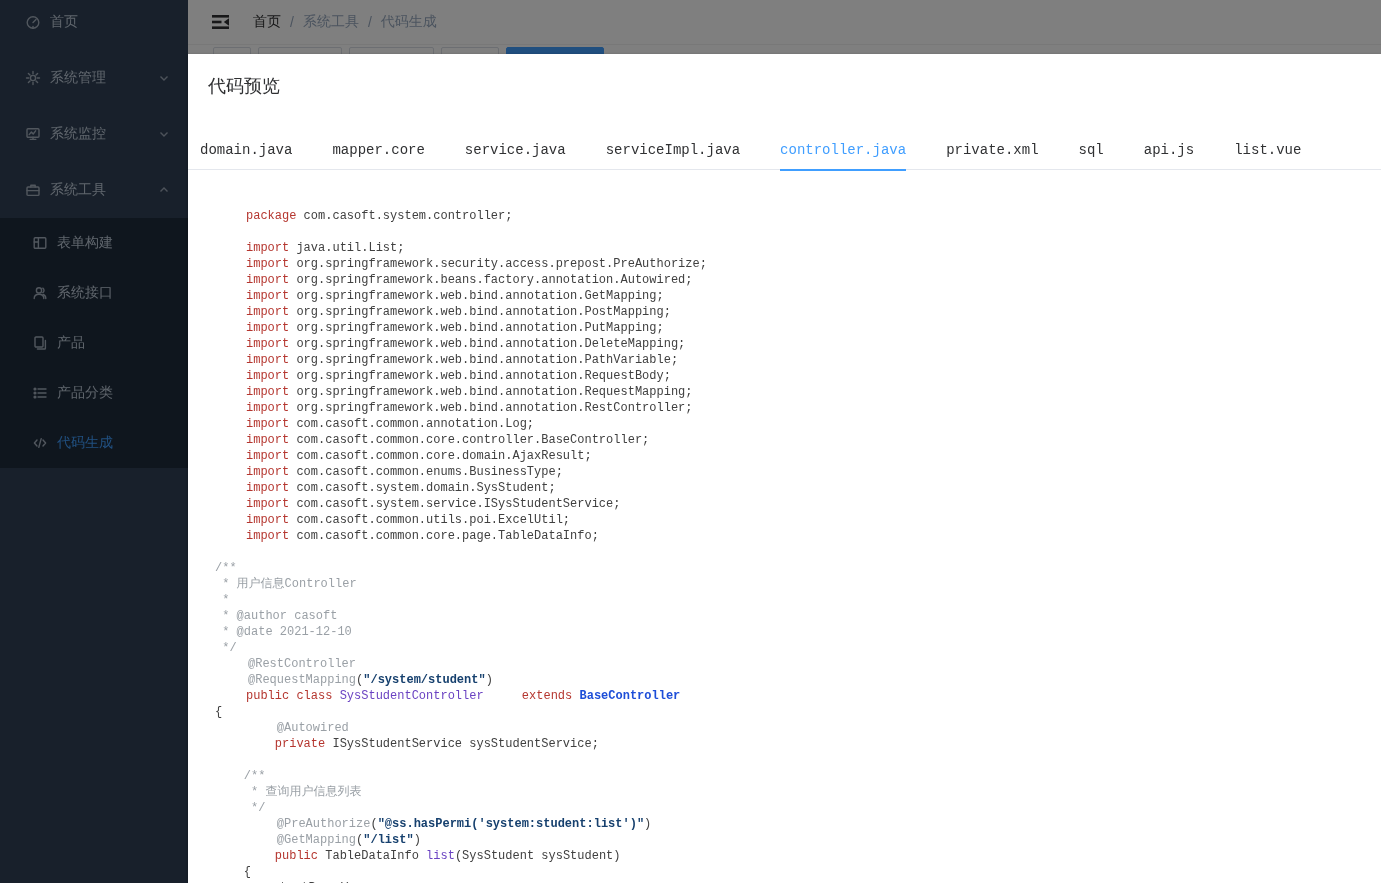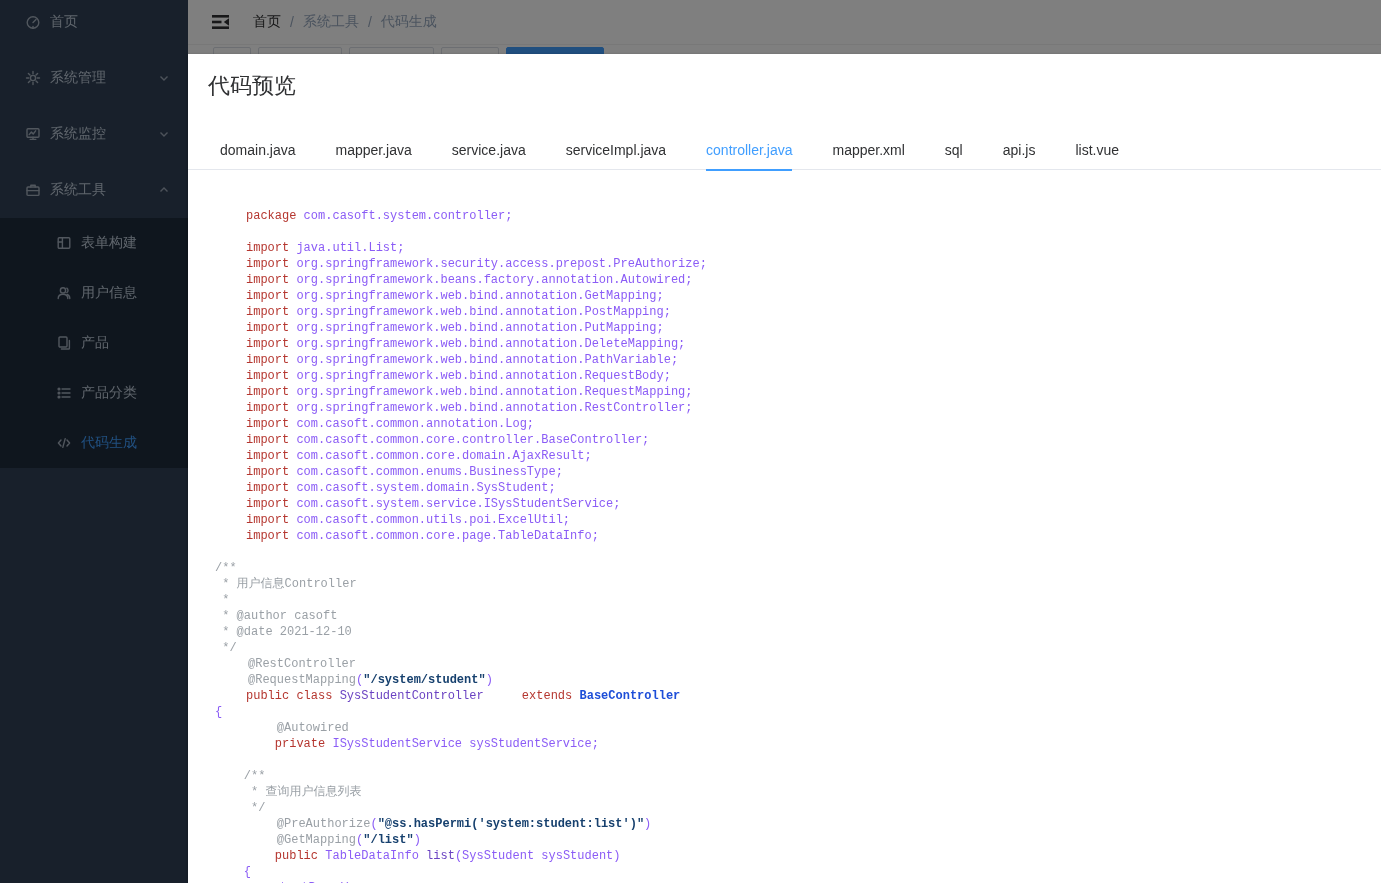--- a/index.html
+++ b/index.html
@@ -9,21 +9,21 @@
   
   .sidebar { position:fixed; left:0; top:0; width:188px; height:883px;
     background:#304156; z-index:1; }
   .menu-top { margin-top:-6px; }
   .menu-item { height:56px; display:flex; align-items:center; padding:0 18px 0 24px;
     color:#bfcbd9; font-size:14px; cursor:pointer; position:relative; }
   .menu-item .mi-icon { width:17px; height:17px; margin-right:9px; color:#a3aebc;
     display:inline-flex; align-items:center; justify-content:center; flex:none; }
   .menu-item .chev { position:absolute; right:18px; color:#9aa5b5; display:inline-flex; }
   .submenu { background:#1f2d3d; }
-  .submenu .menu-item { height:50px; padding-left:55px; }
+  .submenu .menu-item { height:50px; padding-left:31px; }
   .menu-item.active .mi-label { color:#409eff; }
 
   
   .main { position:fixed; left:188px; top:0; right:0; height:883px; background:#fff; }
   .navbar { height:44px; display:flex; align-items:center; padding-left:15px; background:#fff; }
   .hamburger { width:36px; height:36px; display:inline-flex; align-items:center;
     justify-content:center; cursor:pointer; color:#303133; }
   .breadcrumb { margin-left:14px; font-size:14px; display:flex; align-items:center; }
   .breadcrumb .bc-first { color:#303133; }
   .breadcrumb .bc-sep { color:#97a8be; margin:0 9px; }
@@ -34,41 +34,41 @@
     padding:2px 0 0 25px; display:flex; align-items:flex-start; }
   .tag-item { height:26px; border:1px solid #d8dce5; background:#fff;
     border-radius:2px; margin-right:7px; flex:none; }
   .tag-item.active { background:#409eff; border-color:#409eff; }
 
   
   .overlay { position:fixed; inset:0; background:rgba(0,0,0,0.5); z-index:10; }
   .dialog { position:fixed; left:188px; top:54px; width:1193px; height:829px;
     background:#fff; z-index:20; overflow:hidden; box-shadow:0 1px 3px rgba(0,0,0,.3); }
   .dialog-header { padding:20px 20px 0 20px; }
-  .dialog-title { font-size:22px; line-height:24px; color:#303133; font-weight:400; }
+  .dialog-title { font-size:18px; line-height:24px; color:#303133; font-weight:400; }
 
   .tabs { margin-top:32px; height:40px; display:flex; align-items:center;
-    padding-left:32px; border-bottom:1px solid #e4e7ed; position:relative; }
+    padding-left:12px; border-bottom:1px solid #e4e7ed; position:relative;font-family:Liberation Mono, monospace; }
   .tab { font-size:14px; color:#303133; margin-right:40px; height:40px;
     line-height:40px; cursor:pointer; position:relative; flex:none; }
   .tab.active { color:#409eff; }
   .tab.active::after { content:""; position:absolute; left:0; right:0; bottom:-1px;
     height:2px; background:#409eff; }
 
   
   .code { margin-top:38px; padding-left:27px; font-family:"Liberation Mono","DejaVu Sans Mono",monospace;
     font-size:12px; line-height:16px; white-space:pre; color:#3f4449; }
   .code .ln { height:16px; }
   .code .k  { color:#b5362f;margin-left:31px; }
   .code .ti { color:#6a42c2; }
   .code .ty { color:#1d4ed8;font-weight:bold; }
   .code .s  { color:#16406e; font-weight:bold; }
   .code .m  { color:#9aa0a6;padding-left:33px; }
   .code .c  { color:#9aa0a6; }
-  .code .t  { color:#8b5cf6;text-align:center; }
+  .code .t  { color:#404040;text-align:center; }
 </style>
 </head>
 <body>
 
 <div class="sidebar">
   <div class="menu-top" id="menu-top">
       <div class="menu-item">
         <span class="mi-icon">
           <svg width="16" height="16" viewBox="0 0 16 16" fill="none" stroke="currentColor" stroke-width="1.4" stroke-linecap="round" stroke-linejoin="round">
             <circle cx="8" cy="8.5" r="5.8"></circle>
@@ -136,21 +136,21 @@
         <span class="mi-label">表单构建</span>
       </div>
       <div class="menu-item">
         <span class="mi-icon">
           <svg width="16" height="16" viewBox="0 0 16 16" fill="none" stroke="currentColor" stroke-width="1.4" stroke-linecap="round" stroke-linejoin="round">
             <circle cx="7" cy="5.4" r="2.6"></circle>
             <path d="M2.2 13.6c0-3 2.2-4.4 4.8-4.4s4.8 1.4 4.8 4.4"></path>
             <path d="M10.8 3.2a2.6 2.6 0 0 1 0 4.4M13.8 13.6c0-2.2-1-3.5-2.6-4.1"></path>
           </svg>
         </span>
-        <span class="mi-label">用户信息</span>
+        <span class="mi-label">系统接口</span>
       </div>
       <div class="menu-item">
         <span class="mi-icon">
           <svg width="16" height="16" viewBox="0 0 16 16" fill="none" stroke="currentColor" stroke-width="1.4" stroke-linecap="round" stroke-linejoin="round">
             <rect x="3" y="2" width="8" height="10" rx="1"></rect>
             <path d="M5.4 14h7.2a.8.8 0 0 0 .8-.8V5.4"></path>
           </svg>
         </span>
         <span class="mi-label">产品</span>
       </div>
@@ -208,23 +208,23 @@
 </div>
 
 <div class="overlay"></div>
 
 <div class="dialog">
   <div class="dialog-header">
     <div class="dialog-title">代码预览</div>
   </div>
   <div class="tabs" id="tabs">
       <span class="tab">domain.java</span>
-      <span class="tab">mapper.java</span>
+      <span class="tab">mapper.core</span>
       <span class="tab">service.java</span>
       <span class="tab">serviceImpl.java</span>
       <span class="tab active">controller.java</span>
-      <span class="tab">mapper.xml</span>
+      <span class="tab">private.xml</span>
       <span class="tab">sql</span>
       <span class="tab">api.js</span>
       <span class="tab">list.vue</span>
     </div>
   <div class="code" id="code"><div class="ln"><span class="k">package</span><span class="t"> com.casoft.system.controller;</span></div><div class="ln">&nbsp;</div><div class="ln"><span class="k">import</span><span class="t"> java.util.List;</span></div><div class="ln"><span class="k">import</span><span class="t"> org.springframework.security.access.prepost.PreAuthorize;</span></div><div class="ln"><span class="k">import</span><span class="t"> org.springframework.beans.factory.annotation.Autowired;</span></div><div class="ln"><span class="k">import</span><span class="t"> org.springframework.web.bind.annotation.GetMapping;</span></div><div class="ln"><span class="k">import</span><span class="t"> org.springframework.web.bind.annotation.PostMapping;</span></div><div class="ln"><span class="k">import</span><span class="t"> org.springframework.web.bind.annotation.PutMapping;</span></div><div class="ln"><span class="k">import</span><span class="t"> org.springframework.web.bind.annotation.DeleteMapping;</span></div><div class="ln"><span class="k">import</span><span class="t"> org.springframework.web.bind.annotation.PathVariable;</span></div><div class="ln"><span class="k">import</span><span class="t"> org.springframework.web.bind.annotation.RequestBody;</span></div><div class="ln"><span class="k">import</span><span class="t"> org.springframework.web.bind.annotation.RequestMapping;</span></div><div class="ln"><span class="k">import</span><span class="t"> org.springframework.web.bind.annotation.RestController;</span></div><div class="ln"><span class="k">import</span><span class="t"> com.casoft.common.annotation.Log;</span></div><div class="ln"><span class="k">import</span><span class="t"> com.casoft.common.core.controller.BaseController;</span></div><div class="ln"><span class="k">import</span><span class="t"> com.casoft.common.core.domain.AjaxResult;</span></div><div class="ln"><span class="k">import</span><span class="t"> com.casoft.common.enums.BusinessType;</span></div><div class="ln"><span class="k">import</span><span class="t"> com.casoft.system.domain.SysStudent;</span></div><div class="ln"><span class="k">import</span><span class="t"> com.casoft.system.service.ISysStudentService;</span></div><div class="ln"><span class="k">import</span><span class="t"> com.casoft.common.utils.poi.ExcelUtil;</span></div><div class="ln"><span class="k">import</span><span class="t"> com.casoft.common.core.page.TableDataInfo;</span></div><div class="ln">&nbsp;</div><div class="ln"><span class="c">/**</span></div><div class="ln"><span class="c"> * 用户信息Controller</span></div><div class="ln"><span class="c"> * </span></div><div class="ln"><span class="c"> * @author casoft</span></div><div class="ln"><span class="c"> * @date 2021-12-10</span></div><div class="ln"><span class="c"> */</span></div><div class="ln"><span class="m">@RestController</span></div><div class="ln"><span class="m">@RequestMapping</span><span class="t">(</span><span class="s">"/system/student"</span><span class="t">)</span></div><div class="ln"><span class="k">public class</span><span class="t"> </span><span class="ti">SysStudentController</span><span class="t"> </span><span class="k">extends</span><span class="t"> </span><span class="ty">BaseController</span></div><div class="ln"><span class="t">{</span></div><div class="ln"><span class="t">    </span><span class="m">@Autowired</span></div><div class="ln"><span class="t">    </span><span class="k">private</span><span class="t"> ISysStudentService sysStudentService;</span></div><div class="ln">&nbsp;</div><div class="ln"><span class="c">    /**</span></div><div class="ln"><span class="c">     * 查询用户信息列表</span></div><div class="ln"><span class="c">     */</span></div><div class="ln"><span class="t">    </span><span class="m">@PreAuthorize</span><span class="t">(</span><span class="s">"@ss.hasPermi('system:student:list')"</span><span class="t">)</span></div><div class="ln"><span class="t">    </span><span class="m">@GetMapping</span><span class="t">(</span><span class="s">"/list"</span><span class="t">)</span></div><div class="ln"><span class="t">    </span><span class="k">public</span><span class="t"> TableDataInfo </span><span class="ti">list</span><span class="t">(SysStudent sysStudent)</span></div><div class="ln"><span class="t">    {</span></div><div class="ln"><span class="t">        startPage();</span></div></div>
 </div>
 
 </body></html>

